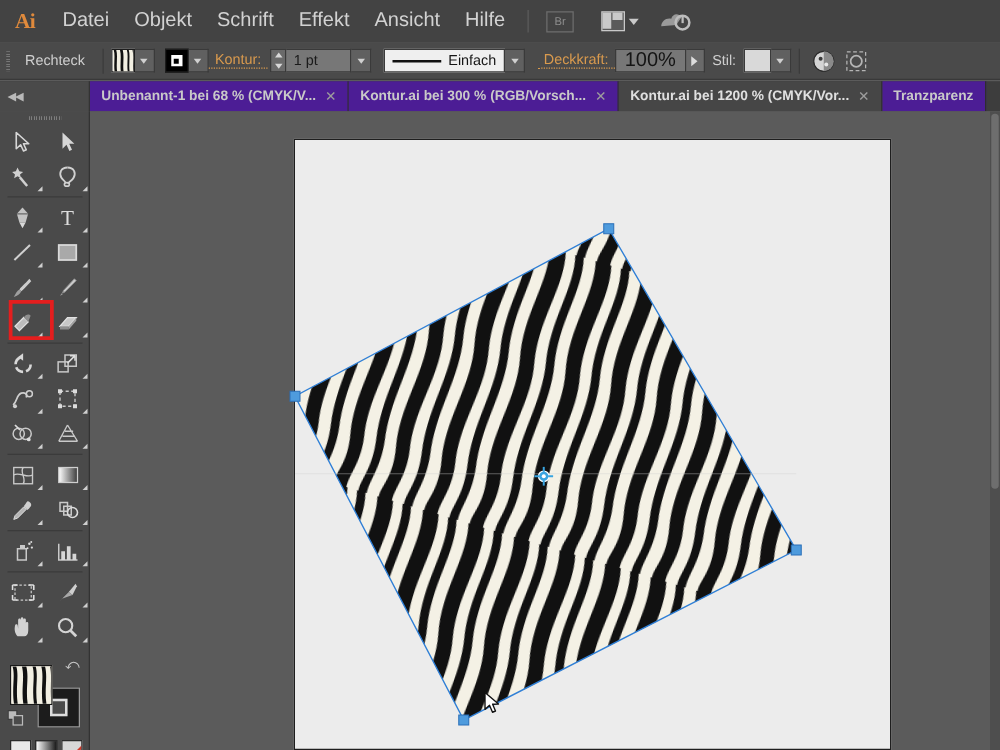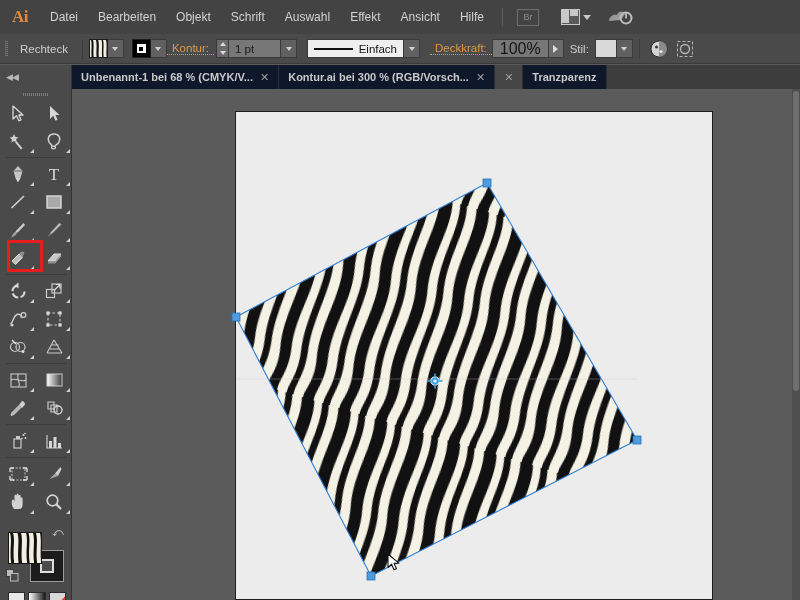--- a/index.html
+++ b/index.html
@@ -21,21 +21,21 @@
   .ai-logo {
     width: 40px; height: 34px;
     display: flex; align-items: center; justify-content: center;
     color: #e08a3c; font-size: 17px; font-weight: bold;
     font-family: "Liberation Serif", serif;
     letter-spacing: -0.5px;
   }
   .menu-item {
     height: 34px; padding: 16px 10px;
     display: flex; align-items: center;
-    color: #d2d2d2; font-size: 12px;
+    color: #d2d2d2; font-size: 16px;
     cursor: default; white-space: nowrap;
   }
   .menu-sep {
     width: 1px; height: 18px; background: #5c5c5c; margin: 0 8px;
   }
   .br-btn {
     width: 22px; height: 17px; border: 1px solid #6e6e6e;
     color: #8d8d8d; font-size: 9px;
     display: flex; align-items: center; justify-content: center;
     margin-left: 6px;
@@ -155,21 +155,21 @@
   .tab-collapse {
     width: 72px; background: #4a4a4a;
     display: flex; align-items: center; justify-content: flex-start;
     padding-left: 6px;
     border-right: 1px solid #333;
   }
   .tab-collapse .chev { color: #b9b9b9; font-size: 9px; letter-spacing: -1px; }
   .tab {
     display: flex; align-items: center; gap: 7px;
     padding: 0 9px; height: 24px;
-    background: #0f172a;
+    background: #4c1d95;
     border-right: 1px solid #2e2e2e;
     color: #c9c9c9; font-size: 11px; font-weight: bold;
     white-space: nowrap;
   }
   .tab.active { background: #464646; color: #e0e0e0; }
   .tab .x { color: #9d9d9d; font-size: 11px; font-weight: normal; }
 
   
   .toolpanel {
     position: absolute; left: 0; top: 89px; width: 72px; height: 511px;
@@ -271,24 +271,22 @@
   }
 </style>
 </head>
 <body>
 
 <div id="app">
 
   <div class="menubar">
     <div class="ai-logo">Ai</div>
     <div class="menu-item">Datei</div>
-    <div class="menu-item">Bearbeiten</div>
     <div class="menu-item">Objekt</div>
     <div class="menu-item">Schrift</div>
-    <div class="menu-item">Auswahl</div>
     <div class="menu-item">Effekt</div>
     <div class="menu-item">Ansicht</div>
     <div class="menu-item">Hilfe</div>
     <div class="menu-sep"></div>
     <div class="br-btn">Br</div>
     <div class="arrange-btn">
       <div class="arrange-icon"></div>
       <div class="tri-down"></div>
     </div>
     <div class="cc-icon">
@@ -396,20 +394,21 @@
       </div>
     <div class="tab">
       <span>Unbenannt-1 bei 68 % (CMYK/V...</span>
       <span class="x">✕</span>
     </div>
     <div class="tab">
       <span>Kontur.ai bei 300 % (RGB/Vorsch...</span>
       <span class="x">✕</span>
     </div>
     <div class="tab active">
+      <span>Kontur.ai bei 1200 % (CMYK/Vor...</span>
       <span class="x">✕</span>
     </div>
     <div class="tab">
       <span>Tranzparenz</span>
     </div>
   </div>
 
   <div class="toolpanel">
     <div class="tp-grip">
         <span></span>

